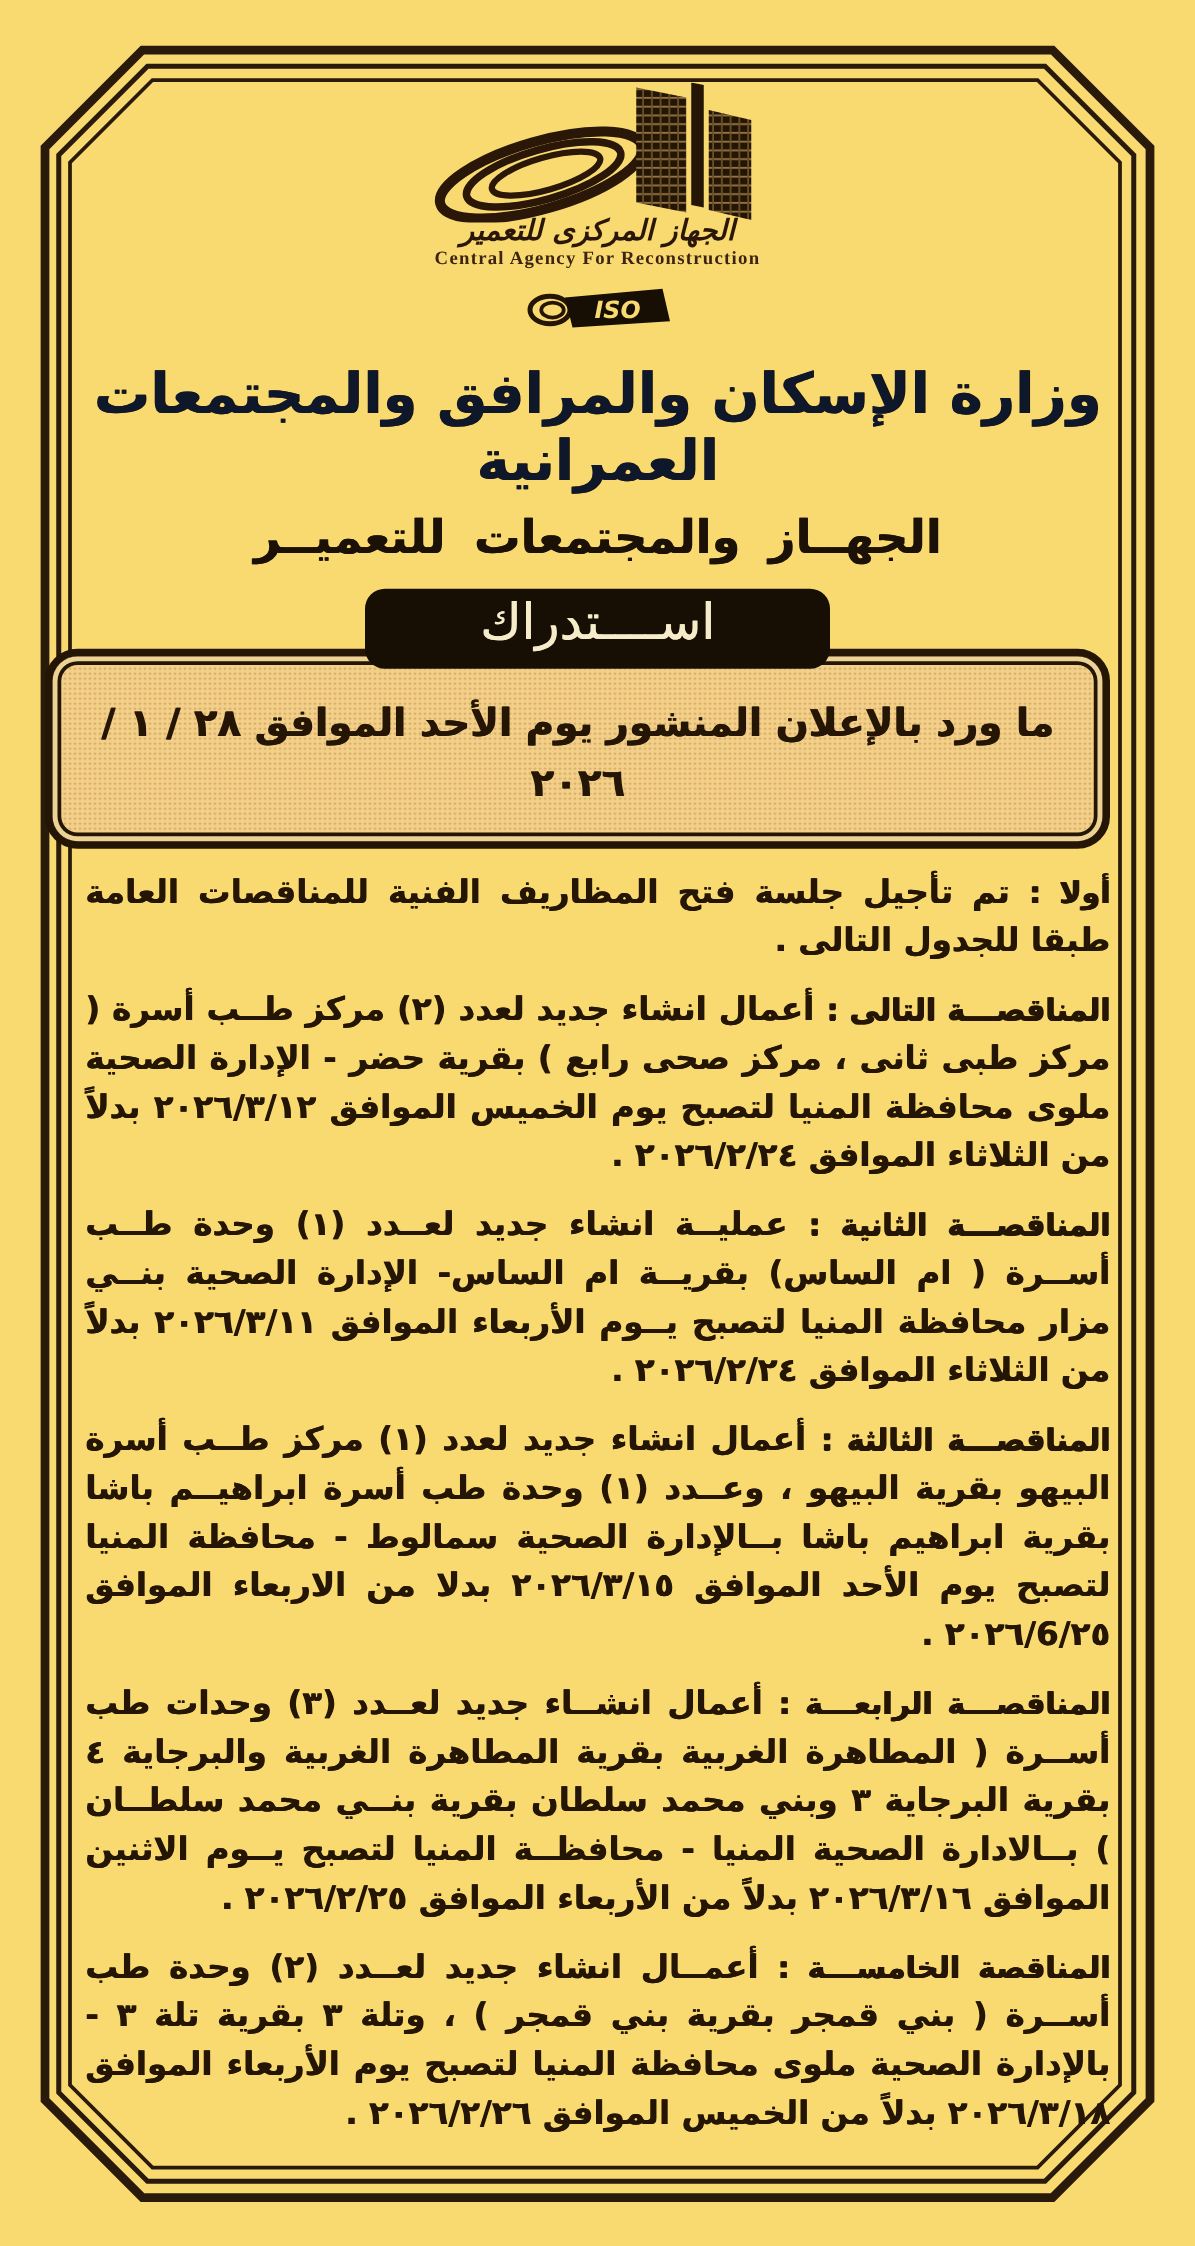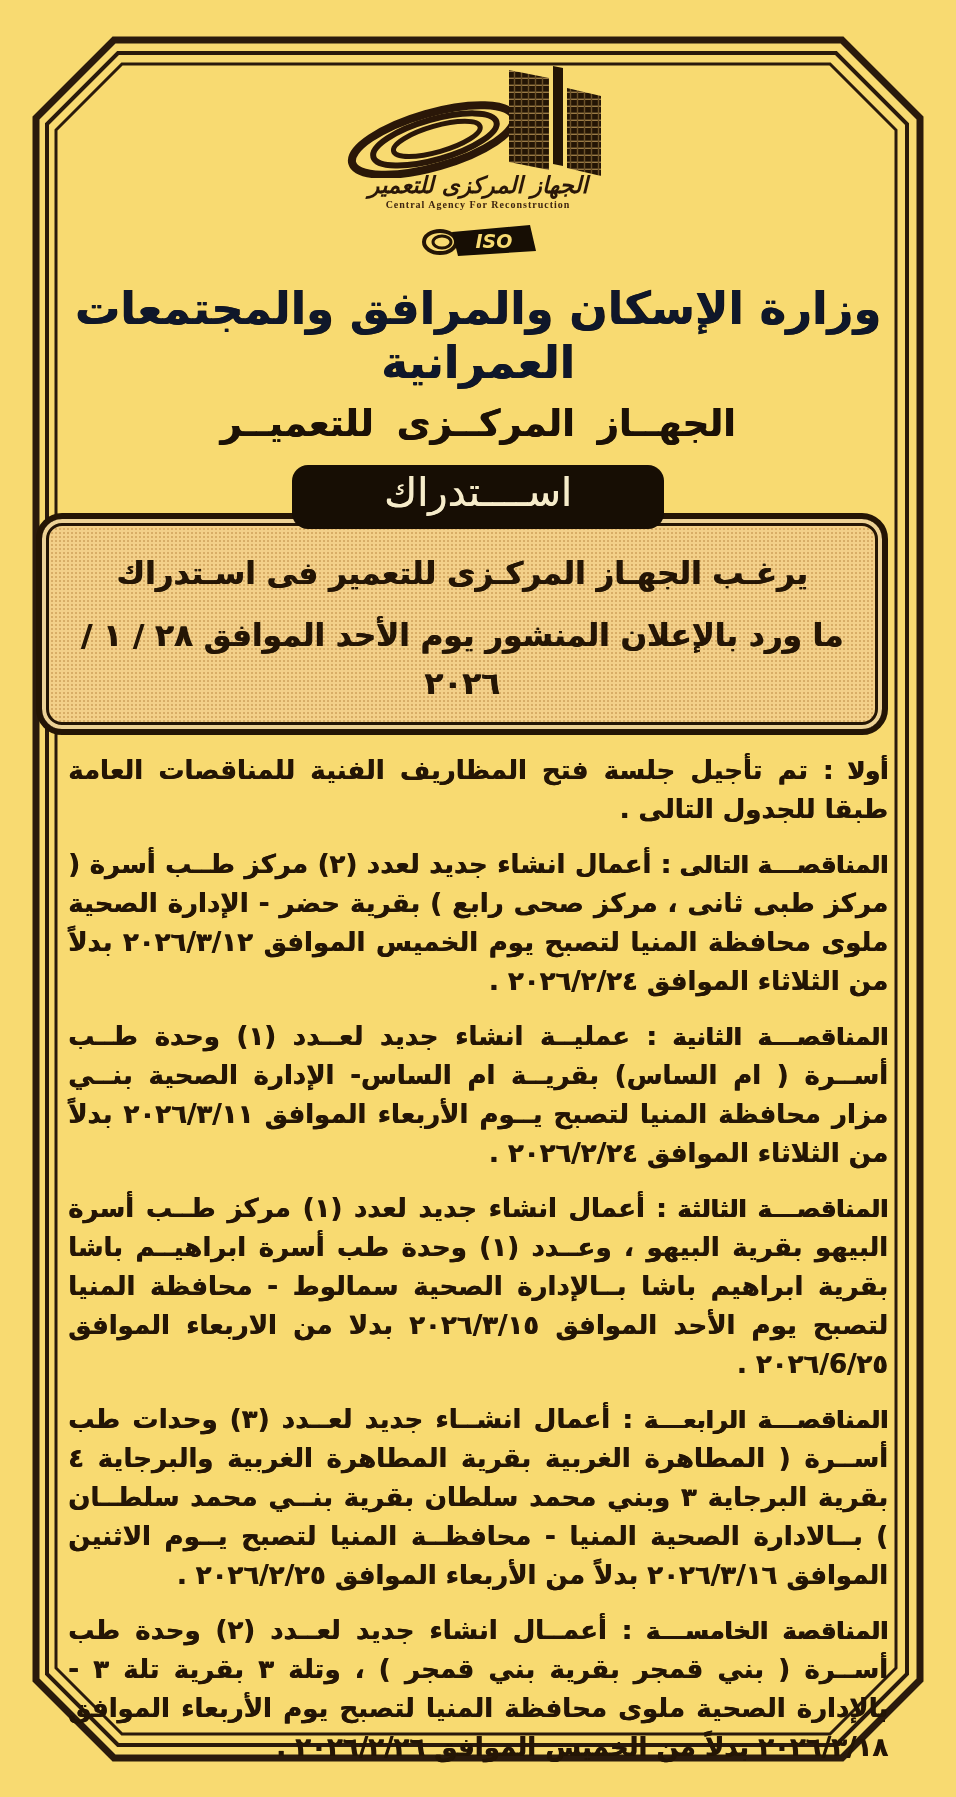--- a/index.html
+++ b/index.html
@@ -14,21 +14,21 @@
     direction:rtl;text-align:center;
   }
   
   .logo{margin:14px auto 0;width:460px;}
   .logo-art{display:block;margin:0 auto;}
   .logo-ar{
     font-size:23px;font-weight:bold;font-style:italic;color:#2a1708;
     margin-top:-6px;letter-spacing:1px;
   }
   .logo-en{
-    font-size:10px;font-weight:bold;color:#3d2410;letter-spacing:1px;
+    font-size:15px;font-weight:bold;color:#3d2410;letter-spacing:1px;
     margin-top:1px;font-family:"Liberation Serif",serif;
   }
   .iso-badge{margin-top:12px;display:flex;justify-content:center;align-items:flex-end;gap:0;}
   
   .ministry{
     font-size:45px;font-weight:bold;margin:22px 0 4px;line-height:1.2;
     color:#0f172a;text-shadow:0.6px 0 #1c1106;
   }
   .agency{
     font-size:37px;font-weight:bold;margin:12px 0 20px;word-spacing:10px;
@@ -105,28 +105,27 @@
             <ellipse cx="24" cy="20" rx="9" ry="6" stroke-width="3"></ellipse>
           </g>
           <polygon points="34,10 112,3 118,29 40,34" fill="#170e04"></polygon>
           <text x="76" y="26" text-anchor="middle" font-size="19" font-weight="bold" font-style="italic" fill="#f8da71" font-family="DejaVu Sans, sans-serif">ISO</text>
         </svg>
       </div>
     </div>
 
     
     <h1 class="ministry">وزارة الإسكان والمرافق والمجتمعات العمرانية</h1>
-    <h2 class="agency">الجهــاز المركــزى للتعميــر</h2>
+    <h2 class="agency">الجهــاز والمجتمعات للتعميــر</h2>
 
     
     <div class="banner">اســــتدراك</div>
 
     
     <div class="notice-box">
-      <p>يرغـب الجهـاز المركـزى للتعمير فى اسـتدراك</p>
       <p>ما ورد بالإعلان المنشور يوم الأحد الموافق ٢٨ / ١ / ٢٠٢٦</p>
     </div>
 
     
     <div class="body-text">
       <p class="sec"><span class="lead">أولا :</span> <span>تم تأجيل جلسة فتح المظاريف الفنية للمناقصات العامة طبقا للجدول التالى .</span></p>
       <p class="sec"><span class="lead">المناقصـــة التالى :</span> <span>أعمال انشاء جديد لعدد (٢) مركز طــب أسرة ( مركز طبى ثانى ، مركز صحى رابع ) بقرية حضر - الإدارة الصحية ملوى محافظة المنيا لتصبح يوم الخميس الموافق ٢٠٢٦/٣/١٢ بدلاً من الثلاثاء الموافق ٢٠٢٦/٢/٢٤ .</span></p>
       <p class="sec"><span class="lead">المناقصـــة الثانية :</span> <span>عمليــة انشاء جديد لعــدد (١) وحدة طــب أســرة ( ام الساس) بقريــة ام الساس- الإدارة الصحية بنــي مزار محافظة المنيا لتصبح يــوم الأربعاء الموافق ٢٠٢٦/٣/١١ بدلاً من الثلاثاء الموافق ٢٠٢٦/٢/٢٤ .</span></p>
       <p class="sec"><span class="lead">المناقصـــة الثالثة :</span> <span>أعمال انشاء جديد لعدد (١) مركز طــب أسرة البيهو بقرية البيهو ، وعــدد (١) وحدة طب أسرة ابراهيــم باشا بقرية ابراهيم باشا بــالإدارة الصحية سمالوط - محافظة المنيا لتصبح يوم الأحد الموافق ٢٠٢٦/٣/١٥ بدلا من الاربعاء الموافق ٢٠٢٦/6/٢٥ .</span></p>
       <p class="sec"><span class="lead">المناقصـــة الرابعـــة :</span> <span>أعمال انشــاء جديد لعــدد (٣) وحدات طب أســرة ( المطاهرة الغربية بقرية المطاهرة الغربية والبرجاية ٤ بقرية البرجاية ٣ وبني محمد سلطان بقرية بنــي محمد سلطــان ) بــالادارة الصحية المنيا - محافظــة المنيا لتصبح يــوم الاثنين الموافق ٢٠٢٦/٣/١٦ بدلاً من الأربعاء الموافق ٢٠٢٦/٢/٢٥ .</span></p>

